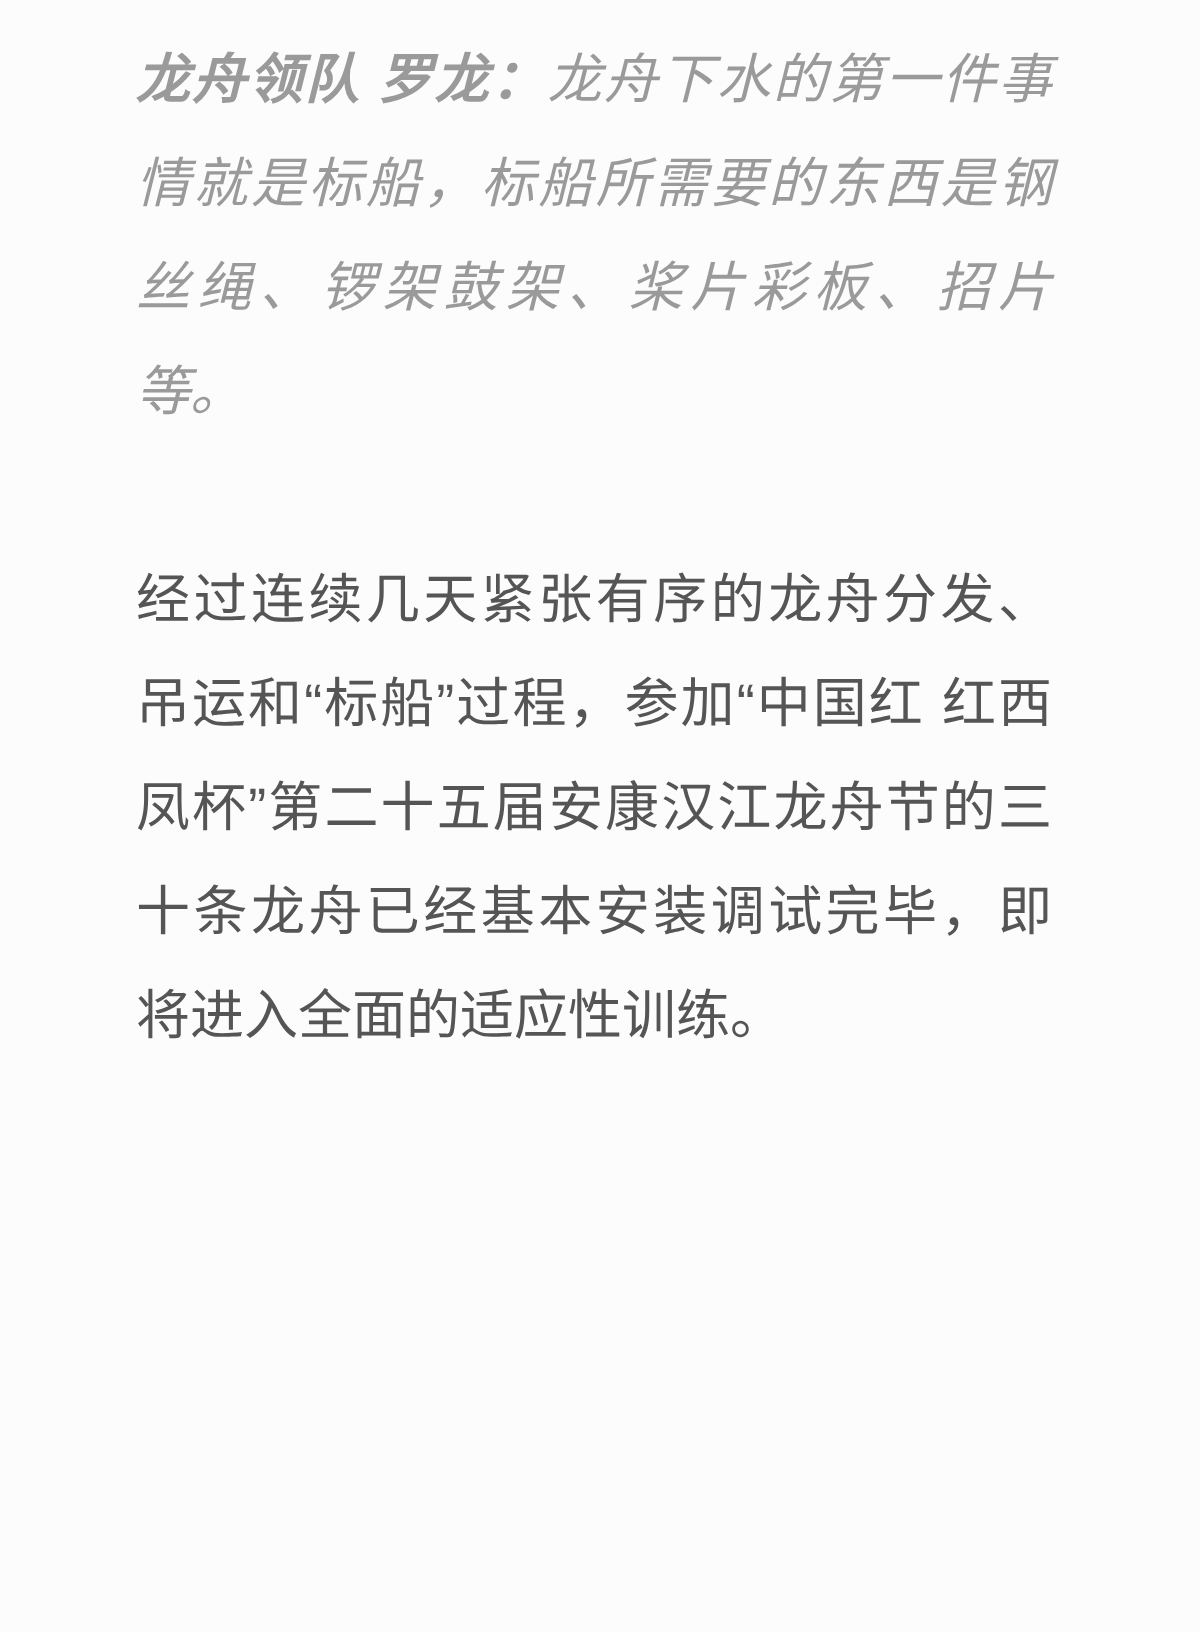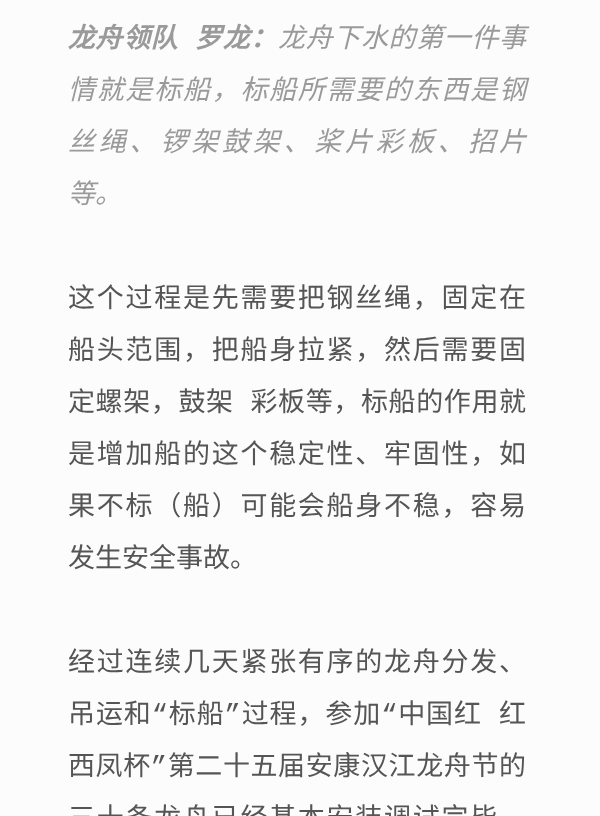--- a/index.html
+++ b/index.html
@@ -19,35 +19,33 @@
     height: 816px;
     padding: 14px 68px 0 68px;
   }
   .article p {
     margin: 0 6px 52px 0;
     font-size: 27px;
     line-height: 52px;
     text-align: justify;
     letter-spacing: 0px;
     word-break: break-all;
-    font-family: Liberation Mono, monospace;
   }
   .quote {
     color: #9a9a9a;
     font-style: italic;
   }
   .quote .speaker {
     font-weight: bold;
   }
   .body-text {
     color: #555555;
   }
 </style>
 </head>
 <body>
 
 <div class="article">
   <p class="quote"><span class="speaker">龙舟领队 罗龙：</span><span>龙舟下水的第一件事情就是标船，标船所需要的东西是钢丝绳、锣架鼓架、桨片彩板、招片等。</span></p>
 
-  <p class="body-text">这个过程是先需要把钢丝绳，固定在船头范围，把船身拉紧，然后需要固定螺架，鼓架 彩板等，标船的作用就是增加船的这个稳定性、牢固性，如果不标（船）可能会船身不稳，容易发生安全事故。</p>
 
   <p class="body-text">经过连续几天紧张有序的龙舟分发、吊运和“标船”过程，参加“中国红 红西凤杯”第二十五届安康汉江龙舟节的三十条龙舟已经基本安装调试完毕，即将进入全面的适应性训练。</p>
 </div>
 
 </body></html>

